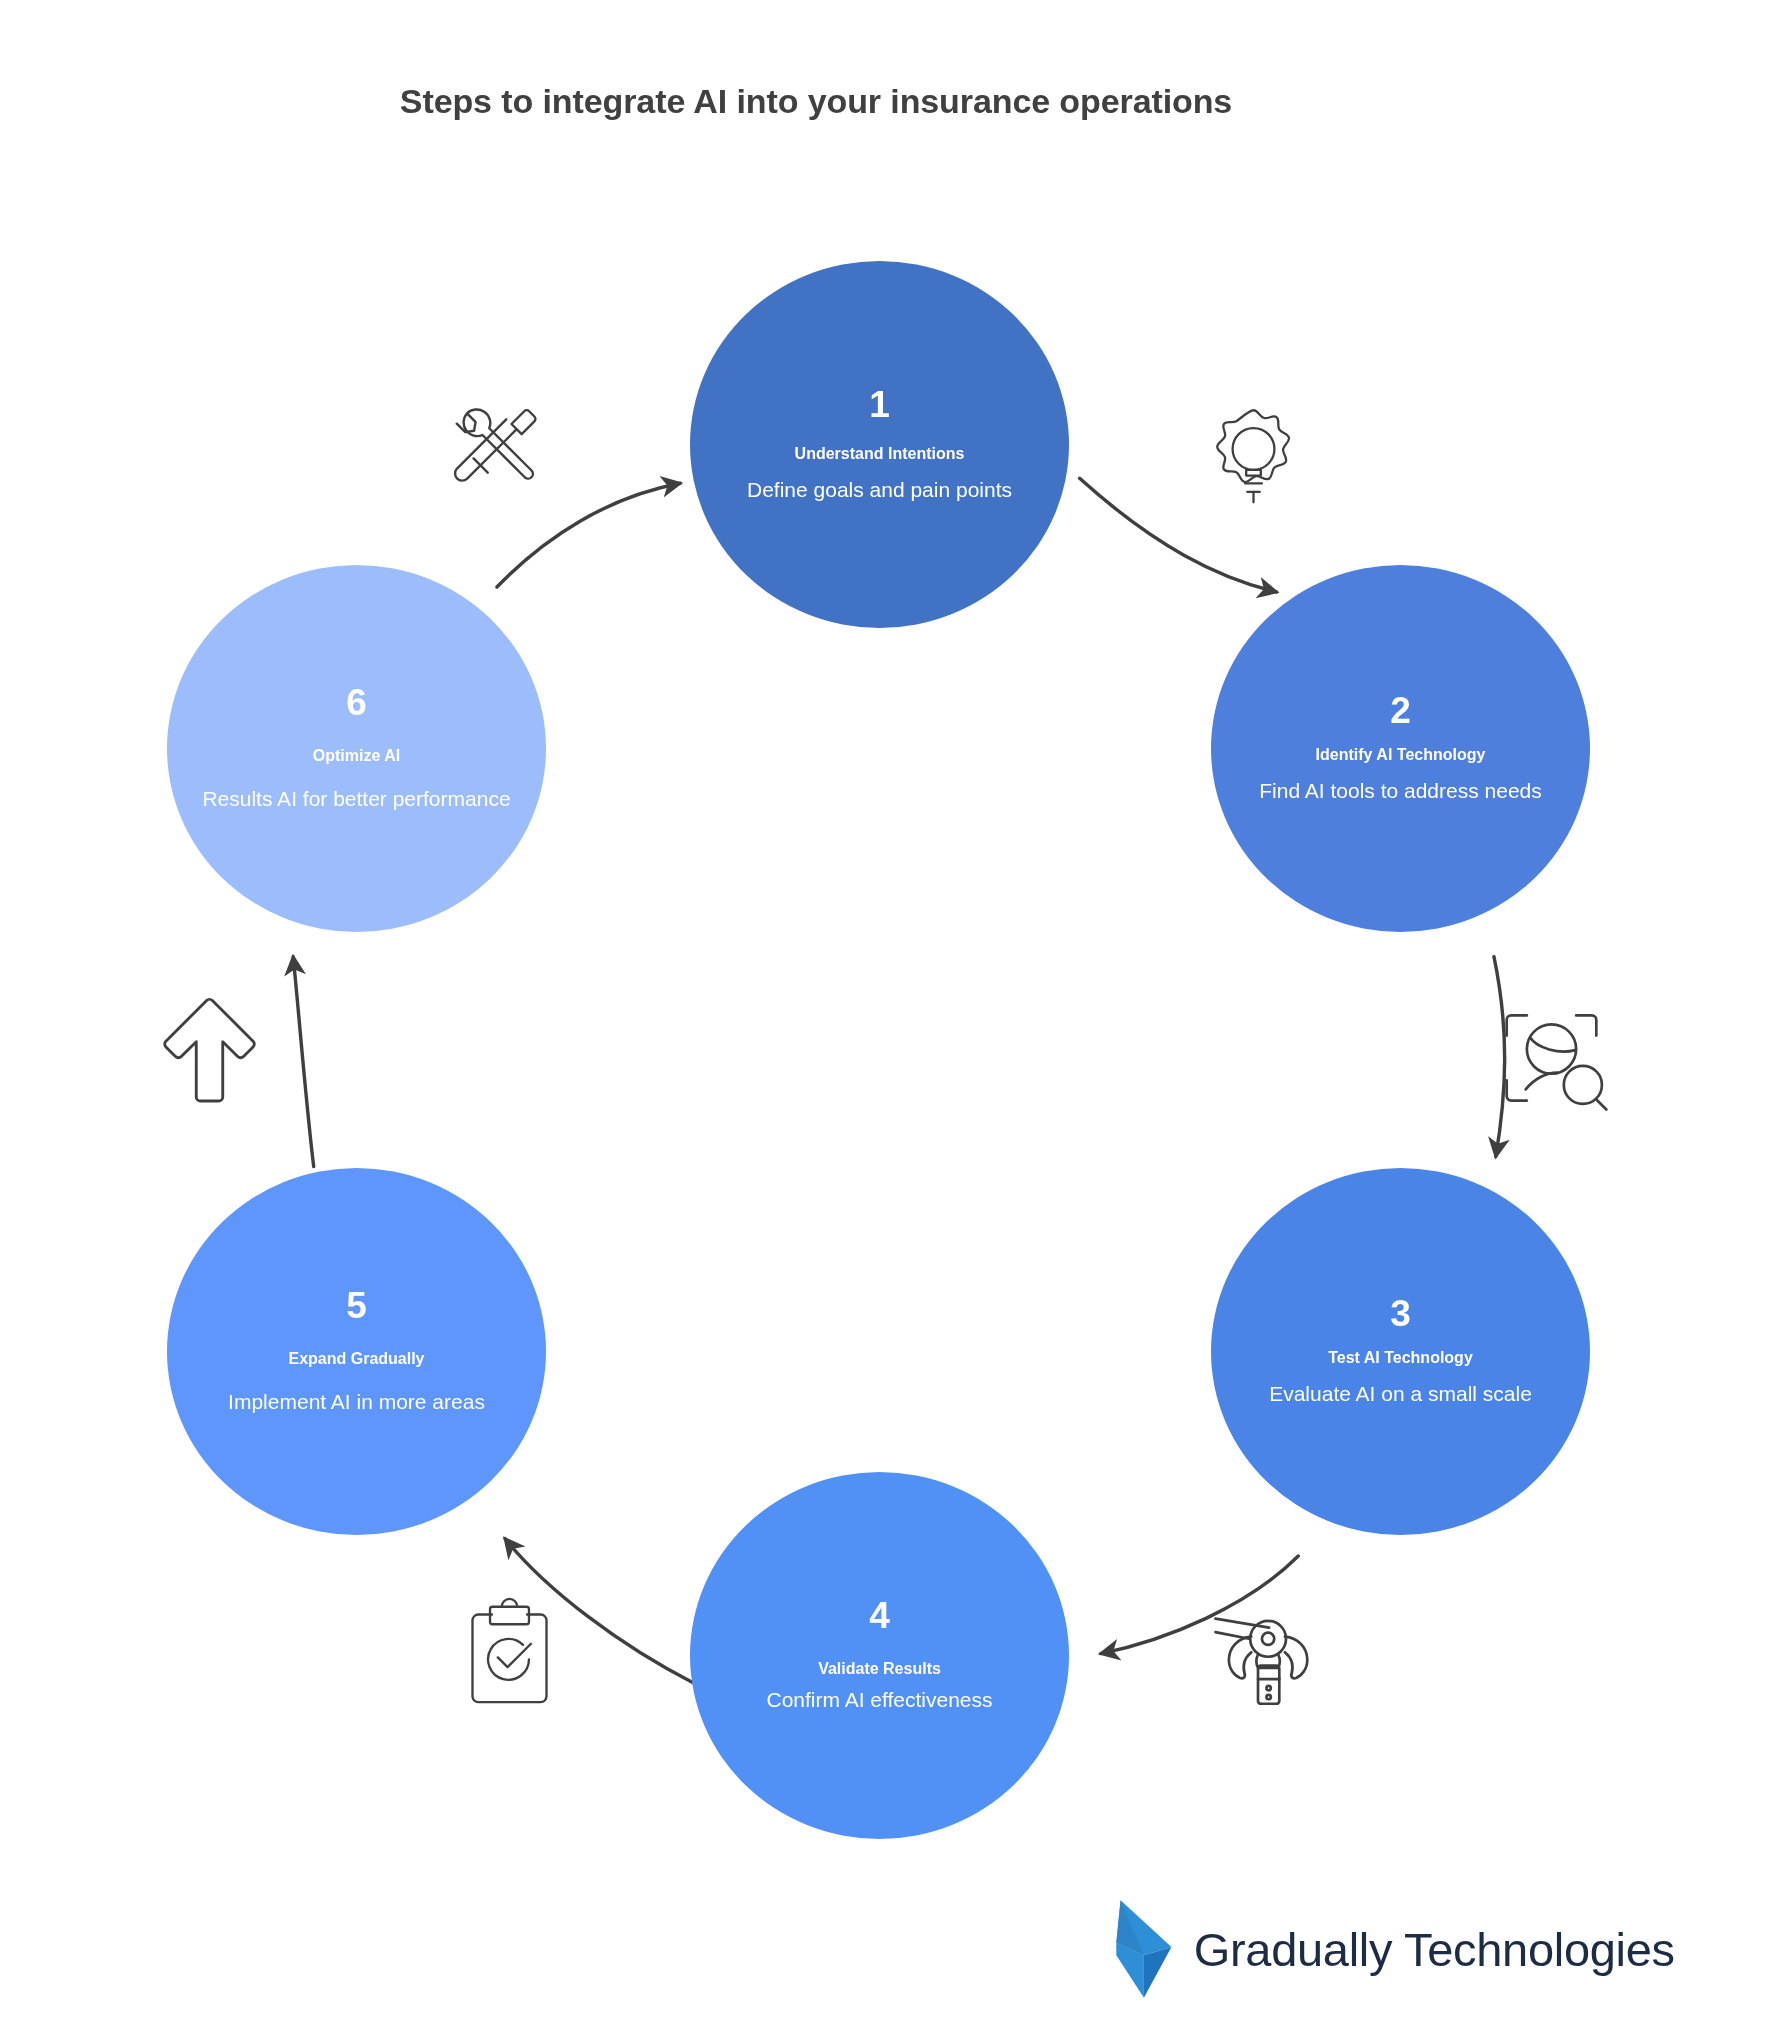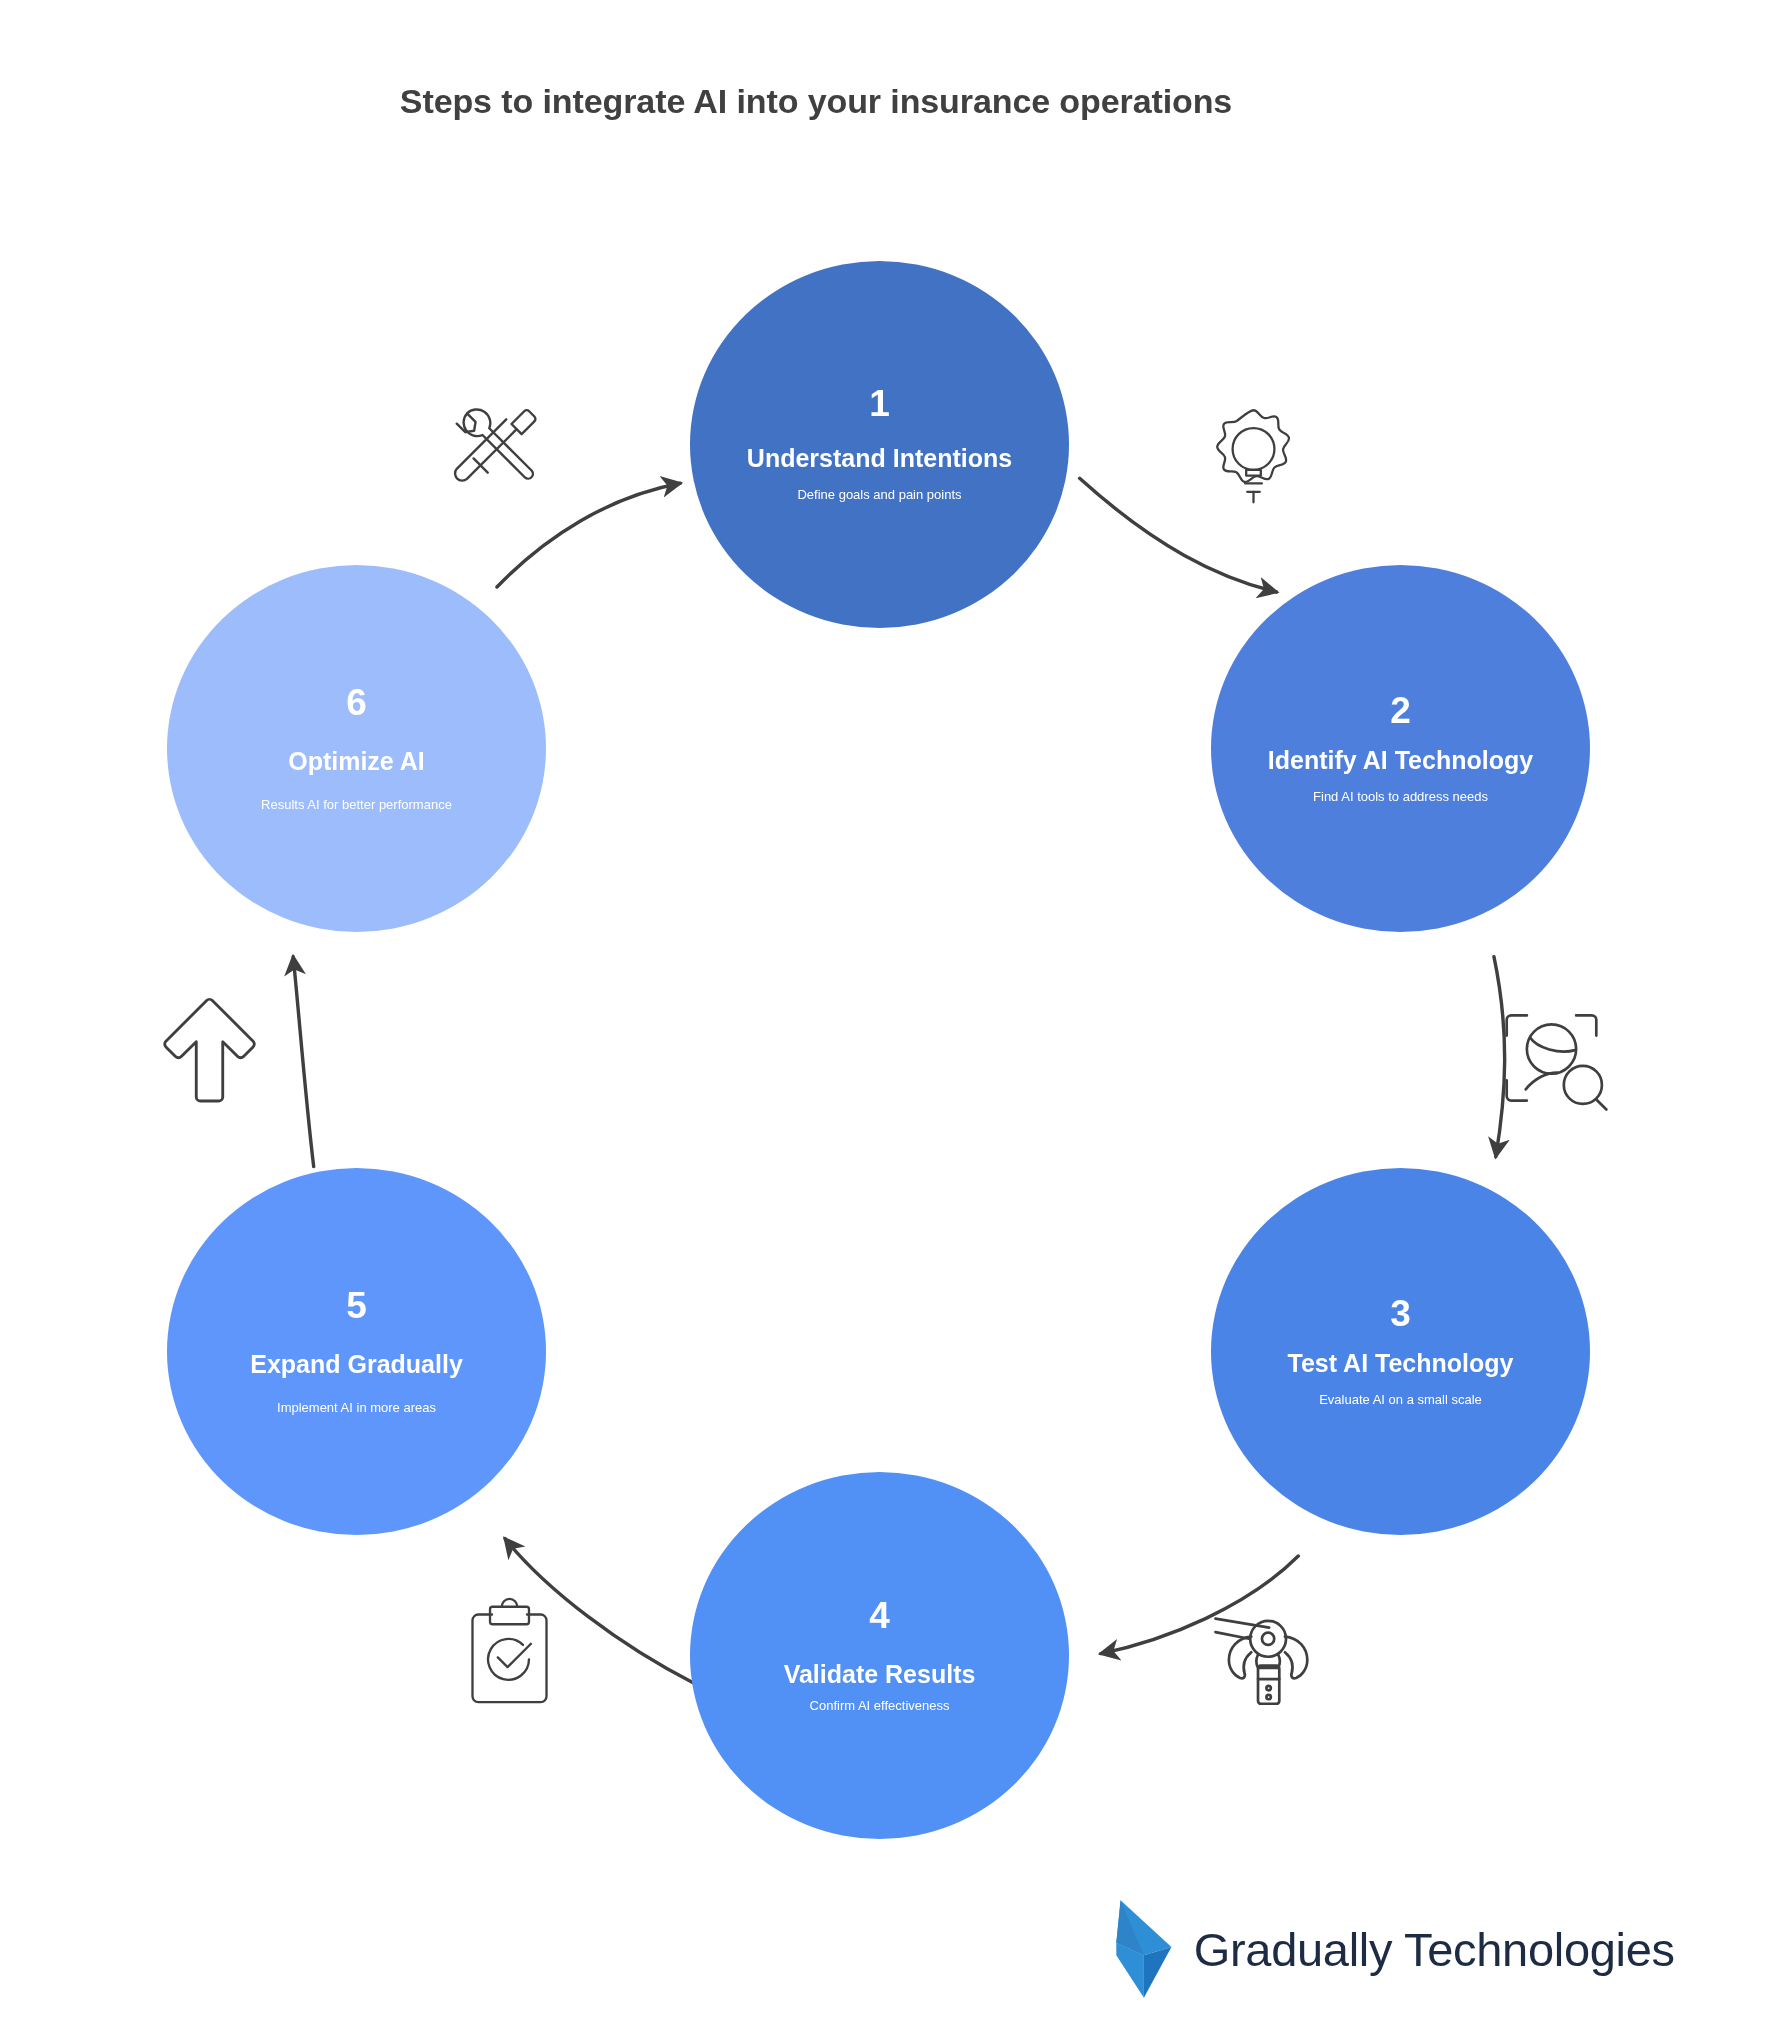--- a/index.html
+++ b/index.html
@@ -61,28 +61,28 @@
     color: #ffffff;
     text-align: center;
   }
   .node .num {
     font-size: 37px;
     font-weight: bold;
     line-height: 1;
     margin-bottom: 16px;
   }
   .node .ttl {
-    font-size: 25px;
+    font-size: 16px;
     font-weight: bold;
     line-height: 1.2;
     margin-bottom: 13.7px;
     padding: 0 13.7px;
   }
   .node .desc {
-    font-size: 13px;
+    font-size: 21px;
     font-weight: normal;
     line-height: 1.26;
     padding: 0 18.6px;
   }
 
   
   #node-1 { left: 690px; top: 261px;  width: 379px; height: 367px; }
   #node-2 { left: 1211px; top: 565px;  width: 379px; height: 367px; }
   #node-3 { left: 1211px; top: 1168px; width: 379px; height: 367px; }
   #node-4 { left: 690px; top: 1472px; width: 379px; height: 367px; }

